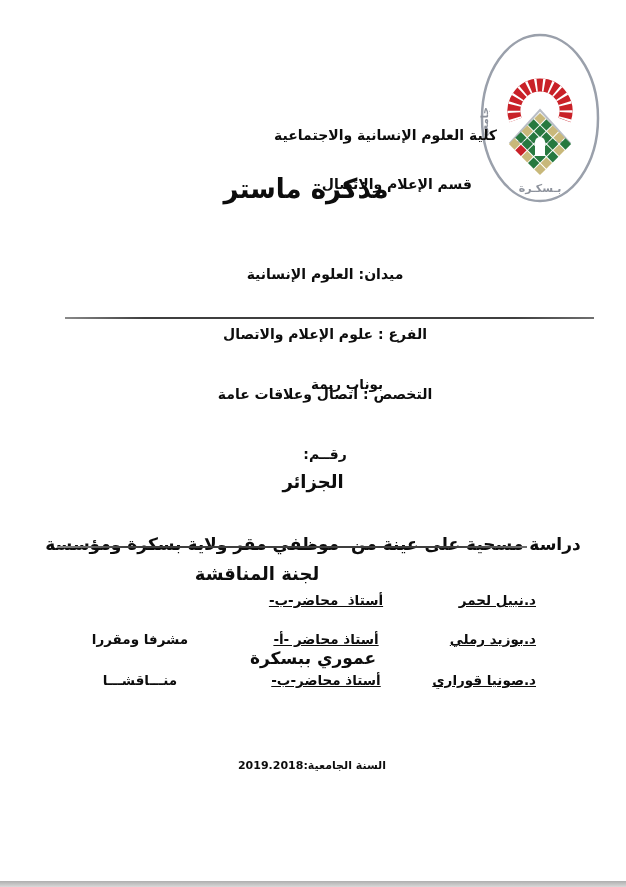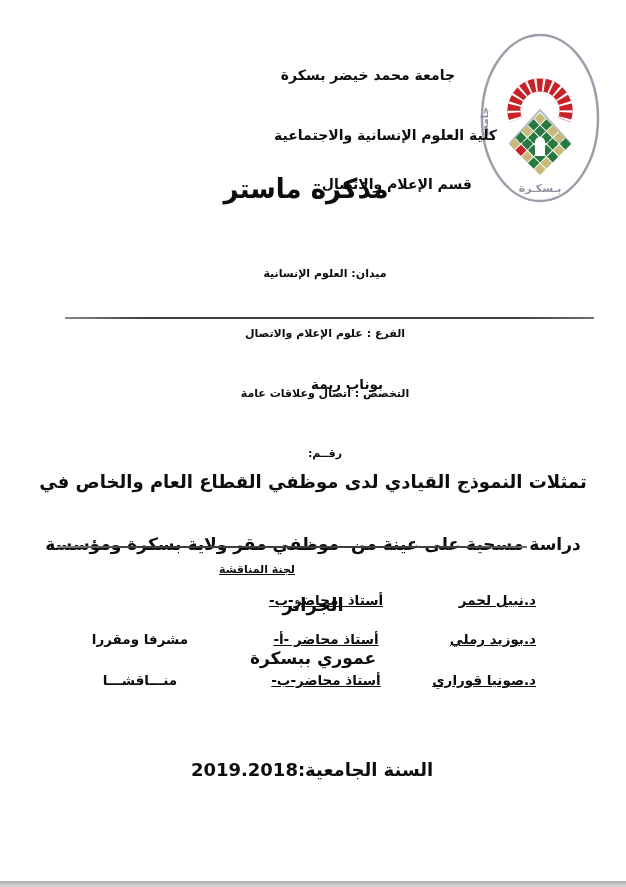--- a/index.html
+++ b/index.html
@@ -16,42 +16,42 @@
   .abs{position:absolute;white-space:pre;}
   
   .hdr{font-size:14px;line-height:18px;}
   .hdr1{top:66px;right:171px;}
   .hdr2{top:100px;right:129px;margin-top:26px;}
   .hdr3{top:135px;right:154px;margin-top:40px;}
   
   .doctype{top:174px;left:156px;width:300px;text-align:center;font-size:26px;
            letter-spacing:1px;transform:scaleY(1.05);}
   
-  .fields{top:224px;left:125px;width:400px;text-align:center;font-size:11px;line-height:20px;}
+  .fields{top:224px;left:125px;width:400px;text-align:center;font-size:14px;line-height:20px;}
   .fields div{white-space:pre;}
   
   .rule{position:absolute;height:2px;background:linear-gradient(90deg,#8a8a8a,#3f3f3f 15%,#3f3f3f 85%,#6f6f6f);}
   .rule1{top:317px;left:65px;width:529px;}
   .rule2{top:546px;left:57px;width:470px;}
   
   .author{top:329px;left:197px;width:300px;text-align:center;font-size:13.5px;line-height:22px;}
   .author div{white-space:pre;}
   
   .title{top:379px;left:33px;width:560px;text-align:center;font-size:18px;line-height:41px;}
   .subtitle{top:449px;left:33px;width:560px;text-align:center;font-size:17px;line-height:38px;}
   .title div,.subtitle div{white-space:pre;}
   
-  .cheading{top:563px;left:157px;width:200px;text-align:center;font-size:11px;text-decoration:underline;}
+  .cheading{top:563px;left:157px;width:200px;text-align:center;font-size:18px;}
   .crow{position:absolute;left:0;width:626px;height:20px;font-size:13.5px;}
   .crow1{top:592px;} .crow2{top:631px;} .crow3{top:672px;}
   .cname{position:absolute;right:90px;white-space:pre;text-decoration:underline;}
   .crank{position:absolute;left:226px;width:200px;text-align:center;white-space:pre;text-decoration:underline;}
   .crole{position:absolute;left:40px;width:200px;text-align:center;white-space:pre;}
   
-  .year{top:759px;left:112px;width:400px;text-align:center;font-size:18px;}
+  .year{top:759px;left:112px;width:400px;text-align:center;font-size:11px;}
   
   .scanbar{position:absolute;left:0;bottom:0;width:626px;height:6px;
            background:linear-gradient(#aeaeae,#d9d9d9);}
   
   .logo{position:absolute;left:478px;top:30px;width:124px;height:176px;}
 </style>
 </head>
 <body>
 
 <div class="page">
@@ -95,41 +95,39 @@
         <rect x="5" y="-4" width="8" height="8" fill="#27793f"></rect>
         <rect x="-13" y="5" width="8" height="8" fill="#27793f"></rect>
         <rect x="-4" y="5" width="8" height="8" fill="#27793f"></rect>
         <rect x="5" y="5" width="8" height="8" fill="#27793f"></rect>
       </g>
 
     <path d="M 57,126 L 57,112 A 5,5 0 0 1 67,112 L 67,126 Z" fill="#ffffff"></path>
     <text x="62" y="162" text-anchor="middle" font-size="11" font-weight="bold" letter-spacing="1" fill="#8d929c">بـسكـرة</text>
   </svg>
 
-  <div class="abs hdr hdr1">جامعة محمد خيضر بسكرة</div>
   <div class="abs hdr hdr2">كلية العلوم الإنسانية والاجتماعية</div>
   <div class="abs hdr hdr3">قسم الإعلام والاتصال</div>
 
   <div class="abs doctype">مذكرة ماستر</div>
 
   <div class="abs fields">
     <div>ميدان: العلوم الإنسانية</div>
     <div>الفرع : علوم الإعلام والاتصال</div>
     <div>التخصص : اتصال وعلاقات عامة</div>
     <div>رقــم:</div>
   </div>
 
   <div class="rule rule1"></div>
 
   <div class="abs author">
     <div>بوناب ريمة</div>
   </div>
 
   <div class="abs title">
-    <div>تمثلات النموذج القيادي لدى موظفي القطاع العام والخاص في</div>
     <div>الجزائر</div>
   </div>
   <div class="abs subtitle">
     <div>دراسة مسحية على عينة من  موظفي مقر ولاية بسكرة ومؤسسة</div>
     <div>عموري ببسكرة</div>
   </div>
 
   <div class="rule rule2"></div>
 
   <div class="abs cheading">لجنة المناقشة</div>

